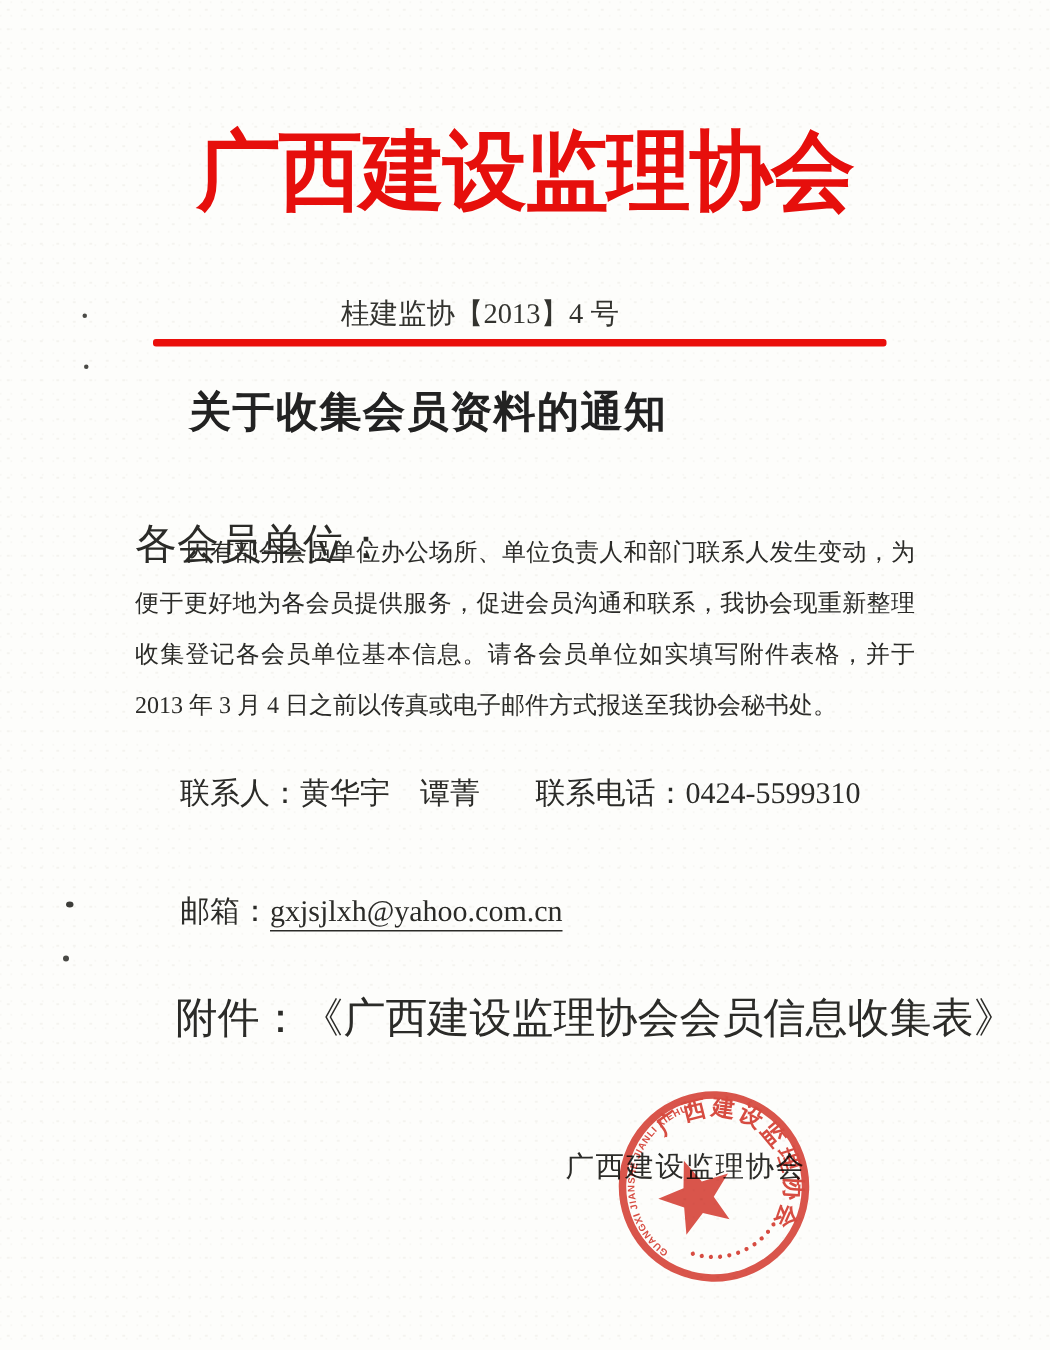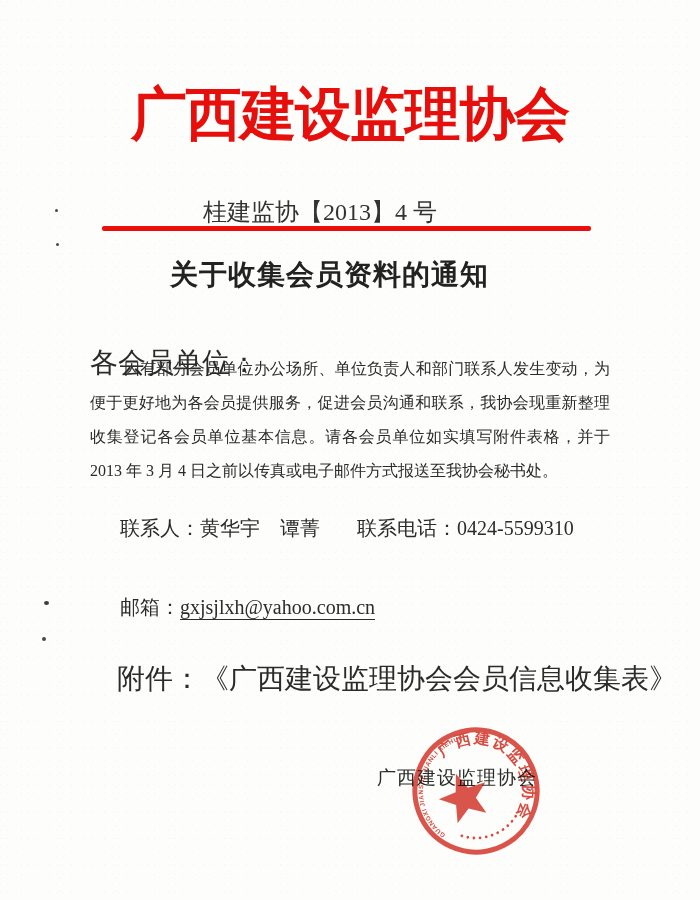--- a/index.html
+++ b/index.html
@@ -29,40 +29,39 @@
     font-weight: bold;
     color: #e60f0c;
     letter-spacing: -1px;
     transform: scaleX(0.96);
     white-space: nowrap;
   }
   .doc-number {
     position: absolute;
     top: 196px; left: calc(50% - 30px);
     transform: translateX(-50%);
-    font-size: 24px;
+    font-size: 19px;
     color: #33332f;
     white-space: nowrap;
   }
   .red-rule {
     position: absolute;
     top: 226px; left: 102px;
     width: 489px; height: 5px;
     background: #ea0f0b;
     border-radius: 2px;
   }
   .subject {
     position: absolute;
     top: 256px; left: 0; width: 571px;
     text-align: center;
     font-size: 28px;
     font-weight: bold;
     letter-spacing: 1px;
     color: #222;
-    margin-left: 44px;
   }
   .salutation {
     position: absolute;
     top: 328px; left: 90px;
     font-size: 28px;
     color: #2b2b28;
     margin-top: 16px;
   }
   .body-paragraph {
     position: absolute;

